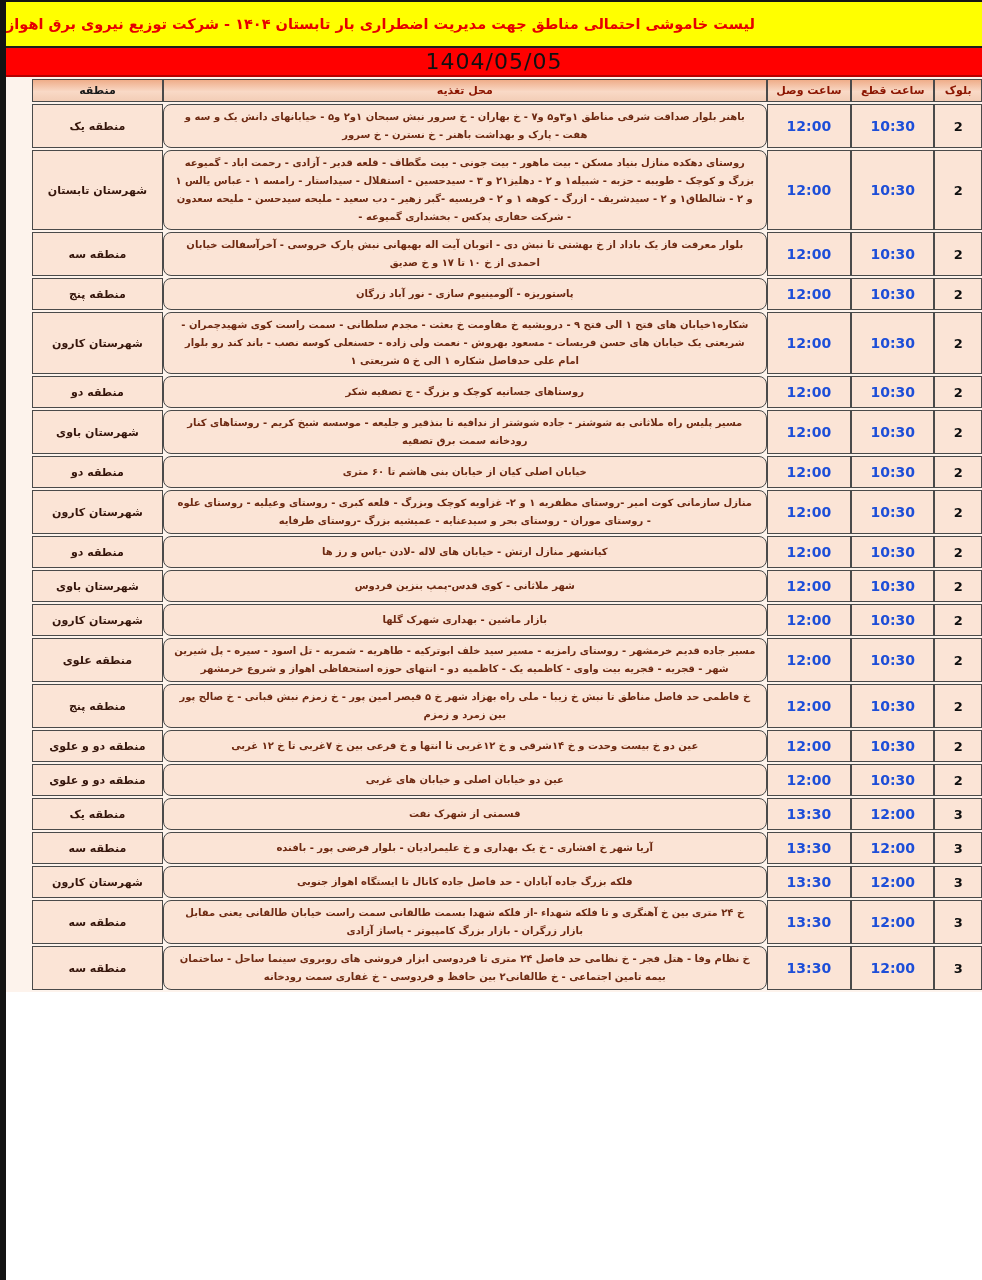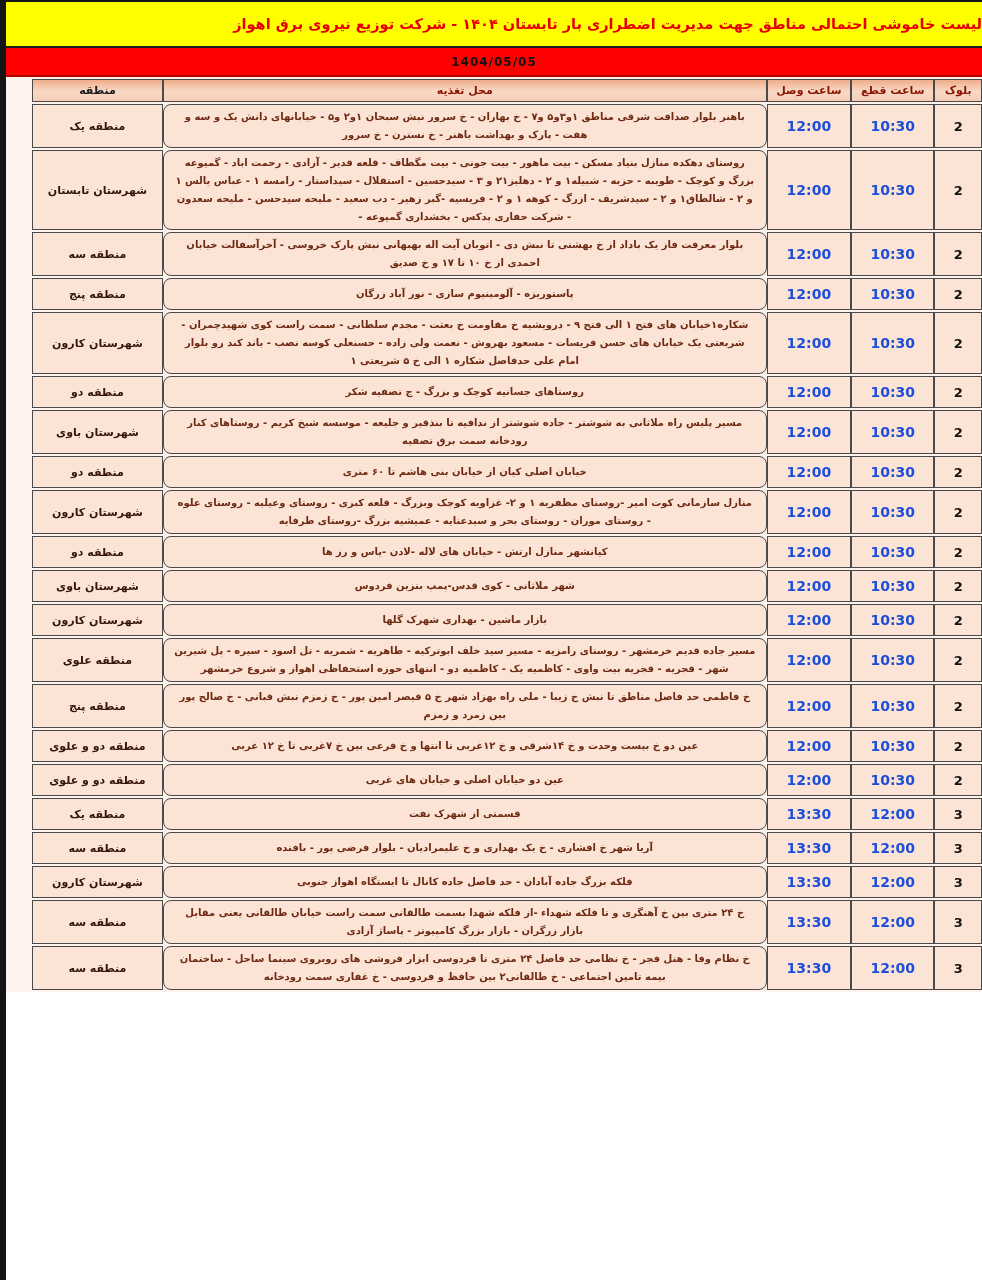--- a/index.html
+++ b/index.html
@@ -20,43 +20,43 @@
     width: 6px; height: 100%;
     background: #141414;
   }
   .content { margin-left: 6px; }
 
   .yellow-banner {
     height: 46px;
     background: #FFFF00;
     display: flex;
     align-items: center;
-    justify-content: flex-end;
+    justify-content: flex-start;
     border-bottom: 2px solid #1d1d1d;
   }
   .yellow-banner .title {
     color: #e60000;
     font-weight: bold;
     font-size: 14.5px;
     direction: rtl;
     text-align: center;
   }
 
   .red-banner {
     height: 29px;
     background: #FF0000;
     display: flex;
     align-items: center;
     justify-content: center;
     border-bottom: 2px solid #b30000;
   }
   .red-banner .date {
     color: #111111;
-    font-weight: bold;
-    font-size: 12px;
+    font-weight: normal;
+    font-size: 22px;
     letter-spacing: 1px;
   }
 
   table.schedule {
     width: 100%;
     table-layout: fixed;
     border-collapse: separate;
     border-spacing: 0 2px;
     background: #fdf3ec;
     padding-left: 26px;

